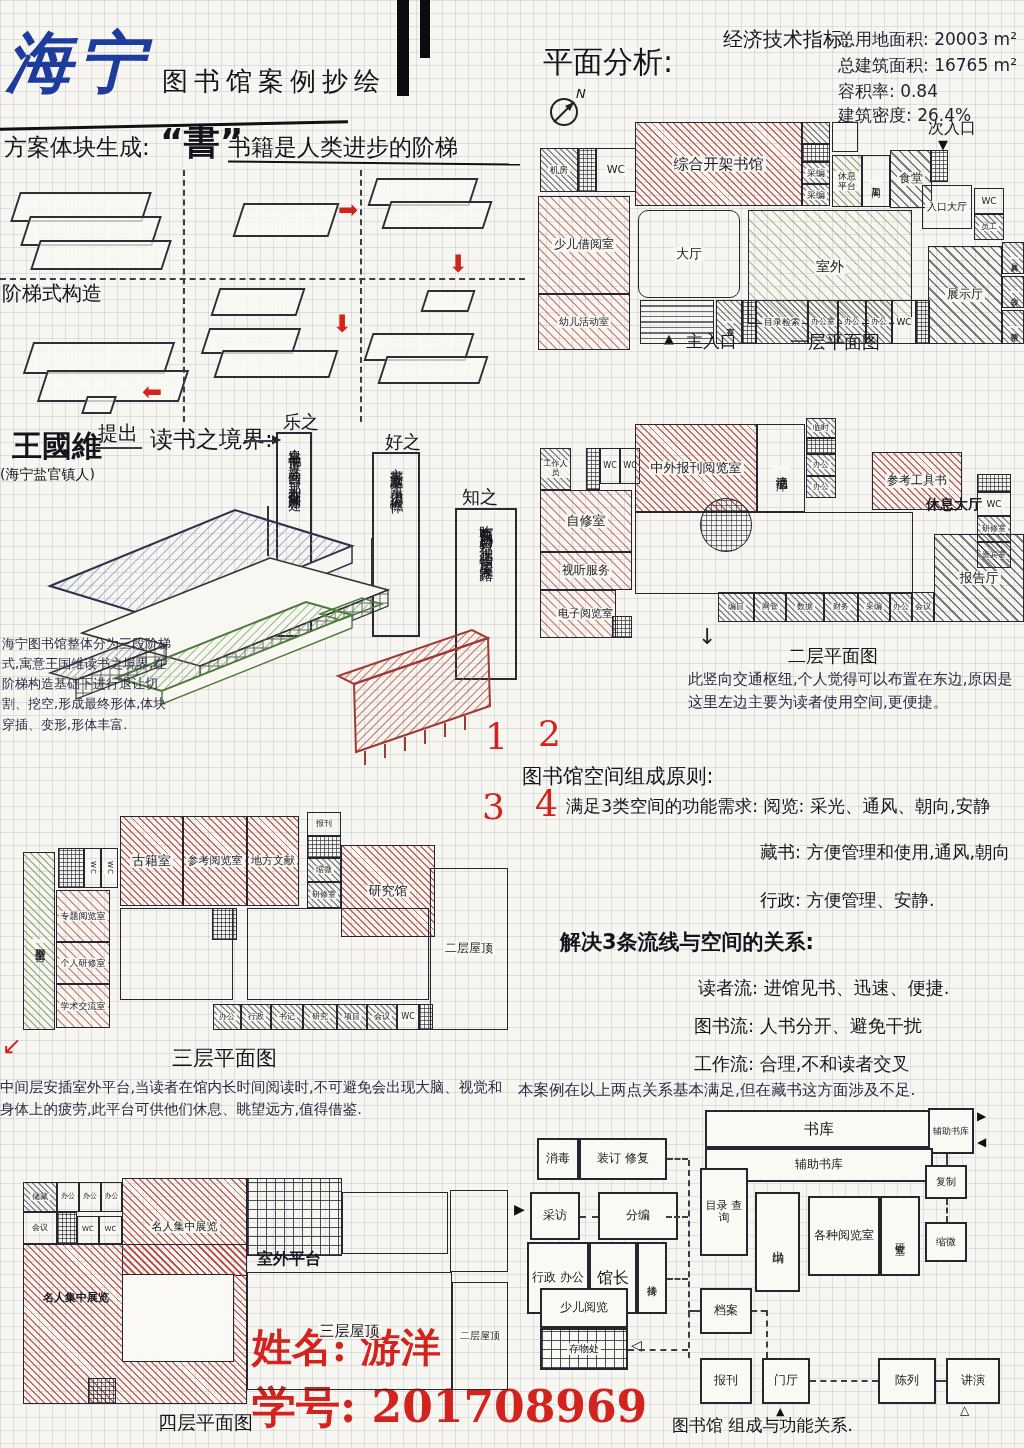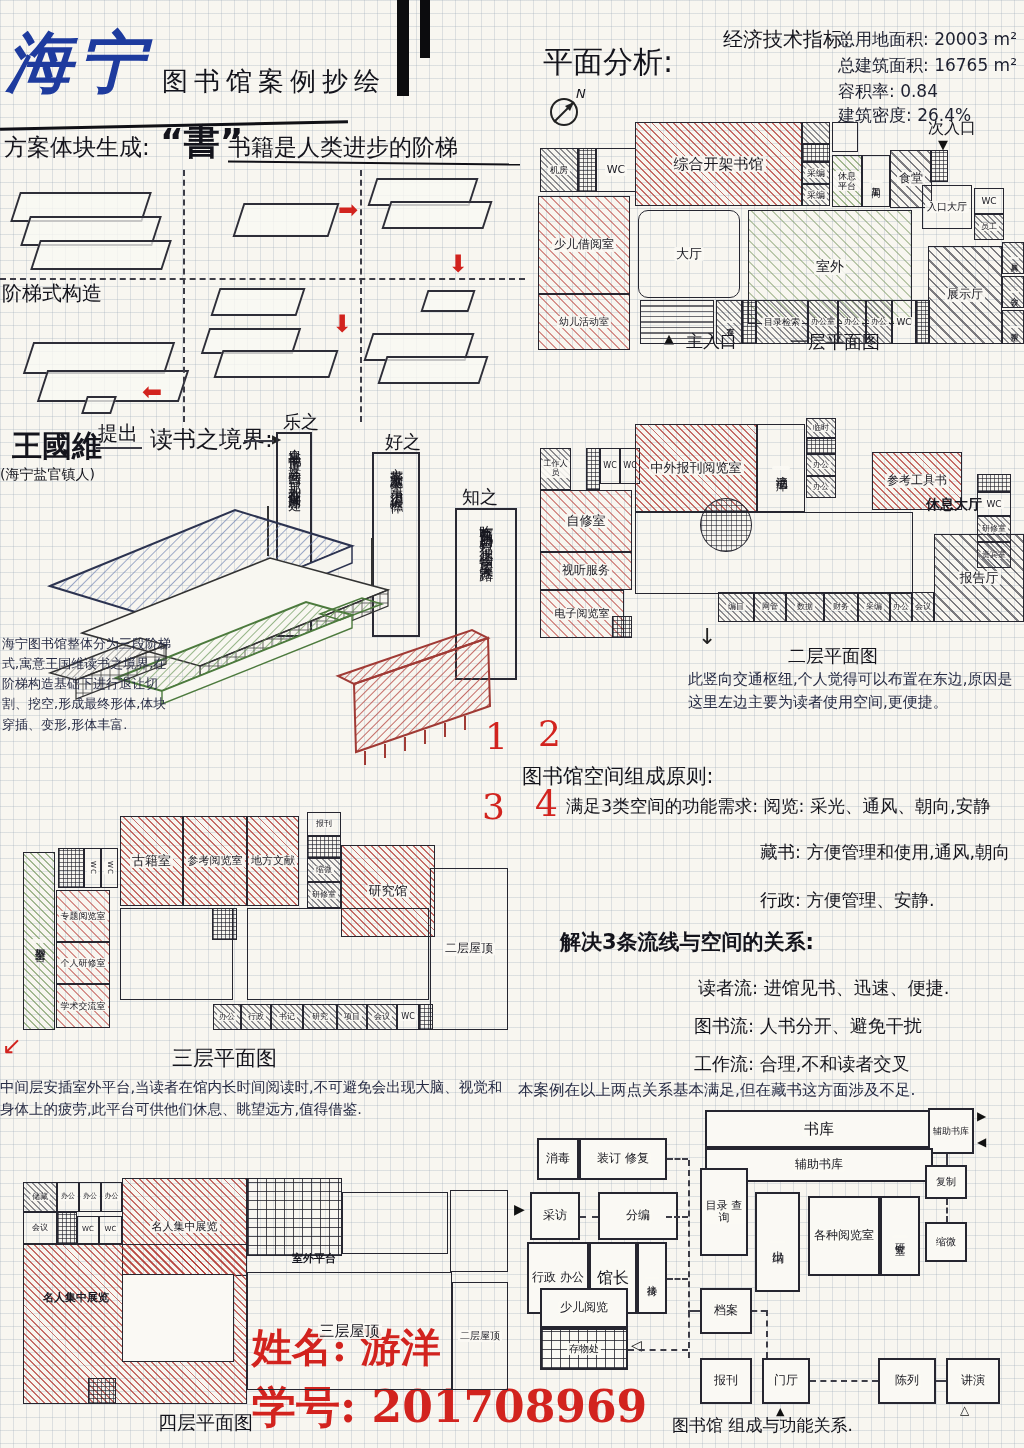--- a/index.html
+++ b/index.html
@@ -333,21 +333,21 @@
     </div>
     <div class="room f-dark" style="left: 977px; top: 542px; width: 34px; height: 26px; font-size: 8px;">
       <span>贵宾室</span>
     </div>
     <div class="room f-redlt" style="left: 540px; top: 490px; width: 92px; height: 62px; font-size: 13px;">
       <span>自修室</span>
     </div>
     <div class="room f-redlt" style="left: 540px; top: 552px; width: 92px; height: 38px; font-size: 12px;">
       <span>视听服务</span>
     </div>
-    <div class="room f-redlt" style="left: 540px; top: 590px; width: 84px; height: 48px; font-size: 11px;">
+    <div class="room f-redlt" style="left: 540px; top: 590px; width: 76px; height: 48px; font-size: 11px; justify-content: flex-end;">
       <span>电子阅览室</span>
     </div>
     <div class="room f-grid" style="left: 612px; top: 616px; width: 20px; height: 22px; font-size: 10px;"></div>
     <div class="room f-plain" style="left: 635px; top: 512px; width: 278px; height: 82px; font-size: 10px;"></div>
     <div class="room f-stairs" style="left: 700px; top: 498px; width: 52px; height: 54px; font-size: 10px;"></div>
     <div class="room f-dark" style="left: 718px; top: 592px; width: 36px; height: 30px; font-size: 8px;">
       <span>编目</span>
     </div>
     <div class="room f-dark" style="left: 754px; top: 592px; width: 32px; height: 30px; font-size: 8px;">
       <span>网管</span>
@@ -464,21 +464,21 @@
     <div class="room f-red" style="left: 122px; top: 1178px; width: 125px; height: 98px; font-size: 11px;">
       <span>名人集中展览</span>
     </div>
     <div class="room f-red" style="left: 23px; top: 1244px; width: 224px; height: 160px; font-size: 10px;"></div>
     <div class="room f-label" style="left: 26px; top: 1286px; width: 100px; height: 24px; font-size: 11px;">
       <span>名人集中展览</span>
     </div>
     <div class="room f-white" style="left: 122px; top: 1274px; width: 112px; height: 88px; font-size: 10px;"></div>
     <div class="room f-grid" style="left: 88px; top: 1378px; width: 28px; height: 26px; font-size: 10px;"></div>
     <div class="room f-bigGrid" style="left: 247px; top: 1178px; width: 95px; height: 78px; font-size: 10px;"></div>
-    <div class="room f-label" style="left: 272px; top: 1248px; width: 84px; height: 22px; font-size: 11px;">
+    <div class="room f-label" style="left: 247px; top: 1248px; width: 84px; height: 22px; font-size: 16px;">
       <span>室外平台</span>
     </div>
     <div class="room f-plain" style="left: 342px; top: 1192px; width: 106px; height: 62px; font-size: 10px;"></div>
     <div class="room f-plain" style="left: 450px; top: 1190px; width: 58px; height: 82px; font-size: 10px;"></div>
     <div class="room f-plain" style="left: 247px; top: 1272px; width: 205px; height: 118px; font-size: 15px;">
       <span>三层屋顶</span>
     </div>
     <div class="room f-plain" style="left: 452px; top: 1282px; width: 56px; height: 108px; font-size: 10px;">
       <span>二层屋顶</span>
     </div>

